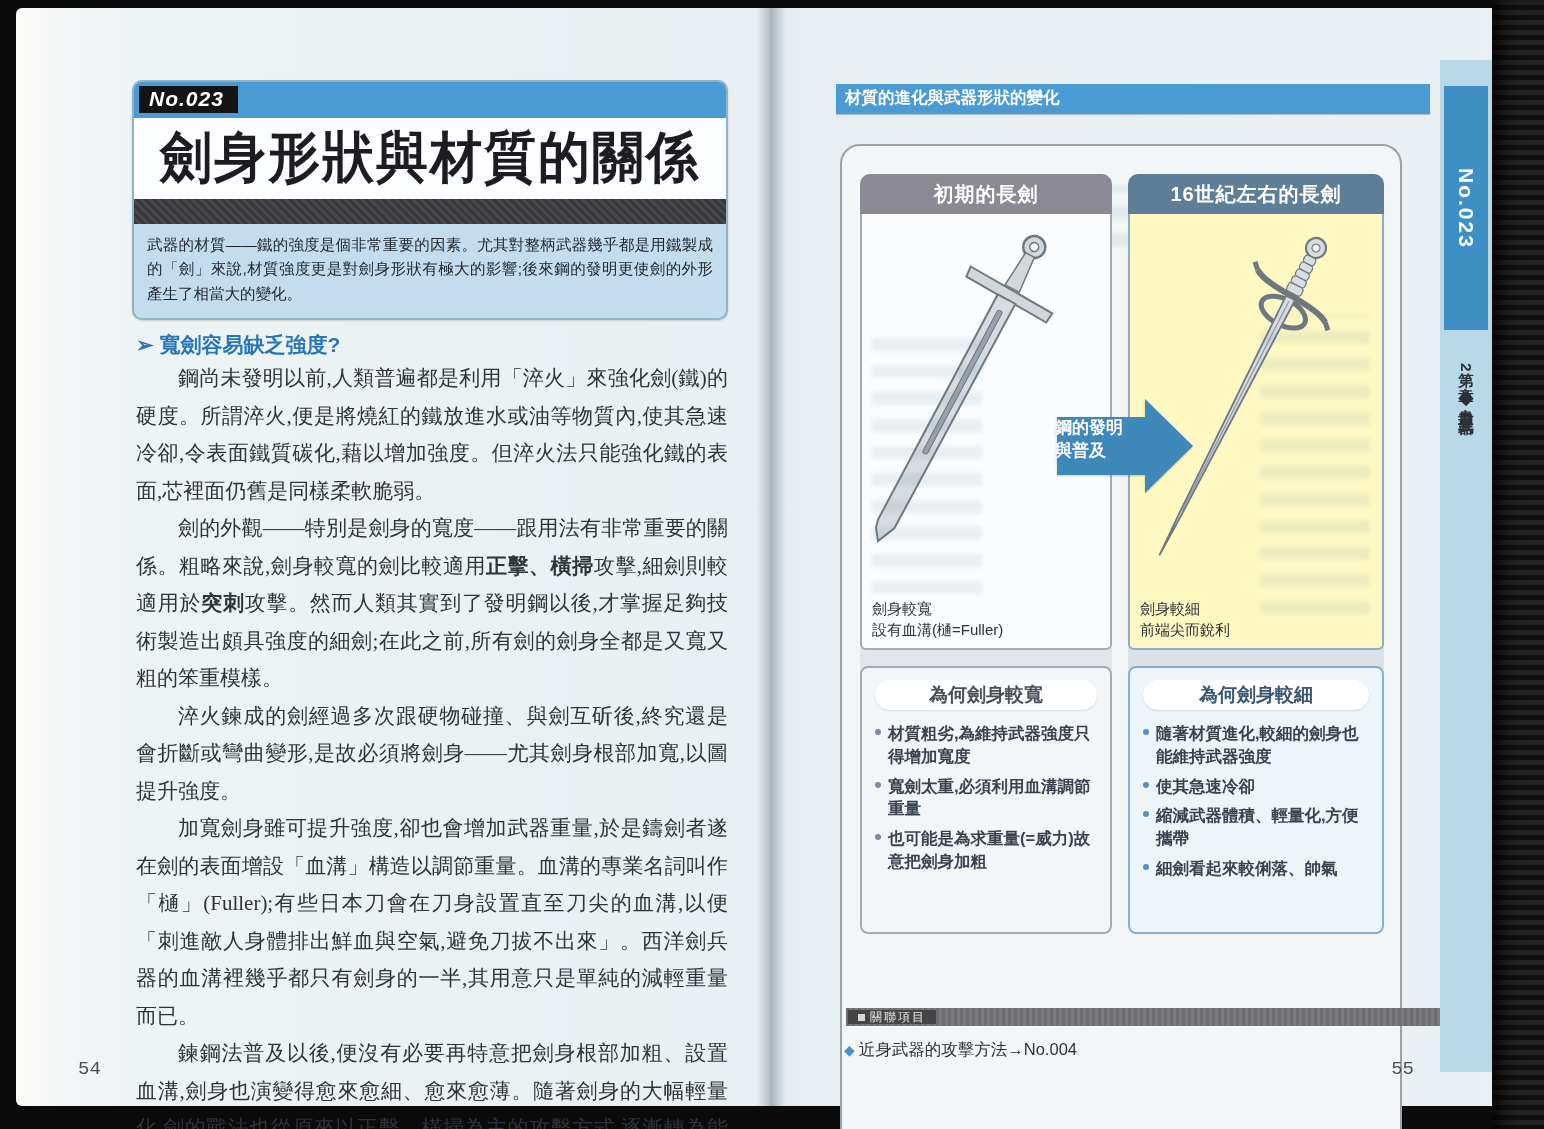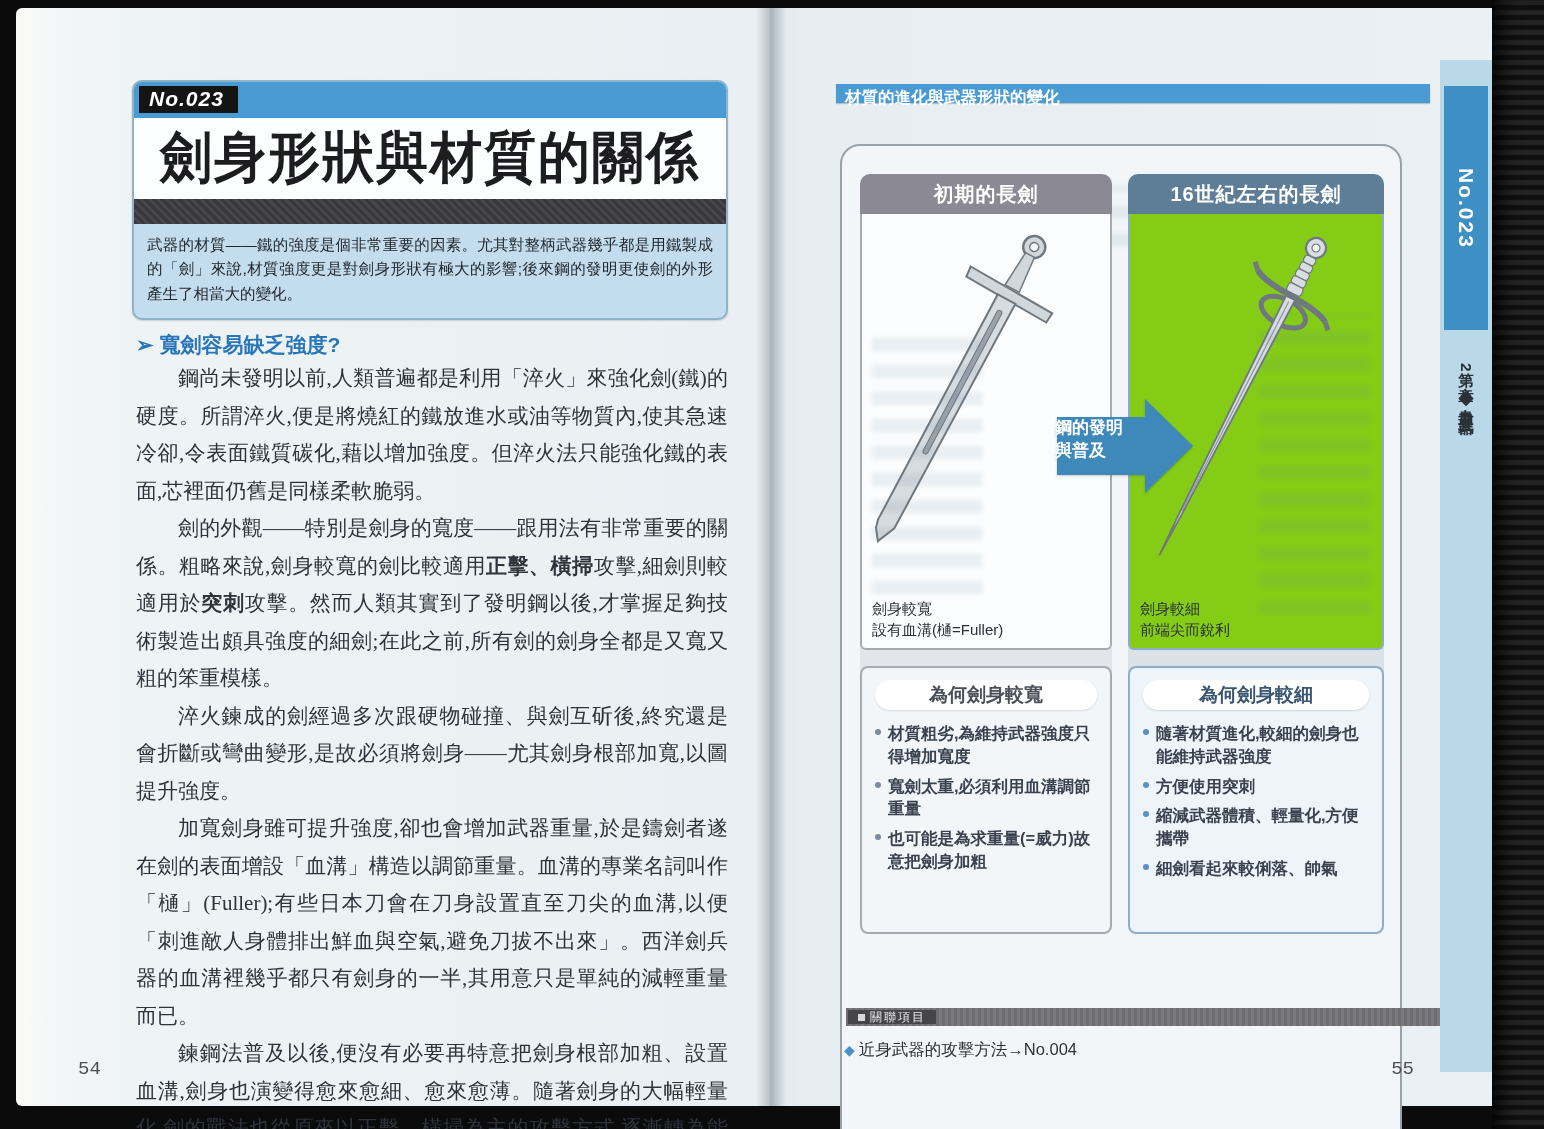--- a/index.html
+++ b/index.html
@@ -34,36 +34,36 @@
   .sec-head .mark{margin-right:6px;}
   .body-text{position:absolute;left:120px;top:352px;width:592px;
              font-family:"Liberation Serif","DejaVu Serif",serif;
              font-size:21px;line-height:37.5px;color:#2f333b;text-align:justify;}
   .body-text p{margin:0;text-indent:2em;}
   .body-text .b{font-weight:bold;}
   .pagenum{position:absolute;bottom:26px;font-size:19px;color:#4e4e55;font-family:Liberation Mono, monospace;}
   #pn-left{left:62px;}
   #pn-right{right:80px;}
   
-  .top-bar{position:absolute;left:66px;top:76px;width:594px;height:19px;background:#4a9bd3;
+  .top-bar{position:absolute;left:66px;top:76px;width:594px;height:30px;background:#4a9bd3;
            color:#fff;font-size:16.5px;font-weight:bold;line-height:27px;padding-left:9px;box-sizing:border-box;
            box-shadow:0 1px 1px rgba(0,0,0,.2);}
   .diagram{position:absolute;left:70px;top:136px;width:562px;height:1012px;background:#f2f6f8;
            border:2px solid #98a2a8;border-radius:20px;box-sizing:border-box;}
   .col{position:absolute;top:28px;width:252px;border-radius:12px;}
   .col-gray{left:18px;background:rgba(138,138,148,.14);}
   .col-blue{left:286px;background:rgba(94,125,151,.16);width:256px;}
   .col-hdr{height:40px;border-radius:10px 10px 0 0;color:#fff;font-weight:bold;font-size:20px;
            text-align:center;line-height:40px;letter-spacing:1px;}
   .col-gray .col-hdr{background:#8b8a94;}
   .col-blue .col-hdr{background:#5e7d97;}
   .sword-box{position:relative;height:436px;background:#fafcfd;border-radius:0 0 6px 6px;
              box-sizing:border-box;overflow:hidden;}
   .col-gray .sword-box{border:2px solid #a5abb1;border-top:none;}
-  .col-blue .sword-box{border:2px solid #8cadc7;border-top:none;background:#84cc16;}
+  .col-blue .sword-box{border:2px solid #8cadc7;border-top:none;background:#fef9c3;}
   .sword-caption{position:absolute;left:10px;bottom:7px;font-size:15px;line-height:1.45;color:#2c3138;}
   .why-box{margin-top:16px;border-radius:8px;box-sizing:border-box;padding:10px 9px;height:268px;}
   .col-gray .why-box{border:2px solid #a5abb1;background:#f3f6f8;}
   .col-blue .why-box{border:2px solid #8cadc7;background:#eef5fa;}
   .why-pill{background:#fff;border-radius:15px;height:30px;line-height:30px;text-align:center;
             font-weight:bold;font-size:19px;box-shadow:0 1px 2px rgba(0,0,0,.12);margin:2px 4px 12px;}
   .col-gray .why-pill{color:#4a4f58;}
   .col-blue .why-pill{color:#3a5670;}
   .why-list{margin:0;padding:0 2px;list-style:none;}
   .why-list li{position:relative;padding-left:15px;font-size:16.5px;line-height:1.38;
@@ -185,21 +185,21 @@
           </svg>
           <div class="sword-caption">
             <div>劍身較細</div>
             <div>前端尖而銳利</div>
           </div>
         </div>
         <div class="why-box">
           <div class="why-pill">為何劍身較細</div>
           <ul class="why-list">
             <li><span class="dot"></span><span>隨著材質進化,較細的劍身也能維持武器強度</span></li>
-            <li><span class="dot"></span><span>方便使用突刺</span></li>
+            <li><span class="dot"></span><span>使其急速冷卻</span></li>
             <li><span class="dot"></span><span>縮減武器體積、輕量化,方便攜帶</span></li>
             <li><span class="dot"></span><span>細劍看起來較俐落、帥氣</span></li>
           </ul>
         </div>
       </div>
 
       <div class="arrow-wrap">
         <svg width="136" height="94" viewBox="0 0 136 94">
           <polygon points="0,18 88,18 88,0 136,47 88,94 88,76 0,76" fill="#3f88ba"></polygon>
         </svg>

